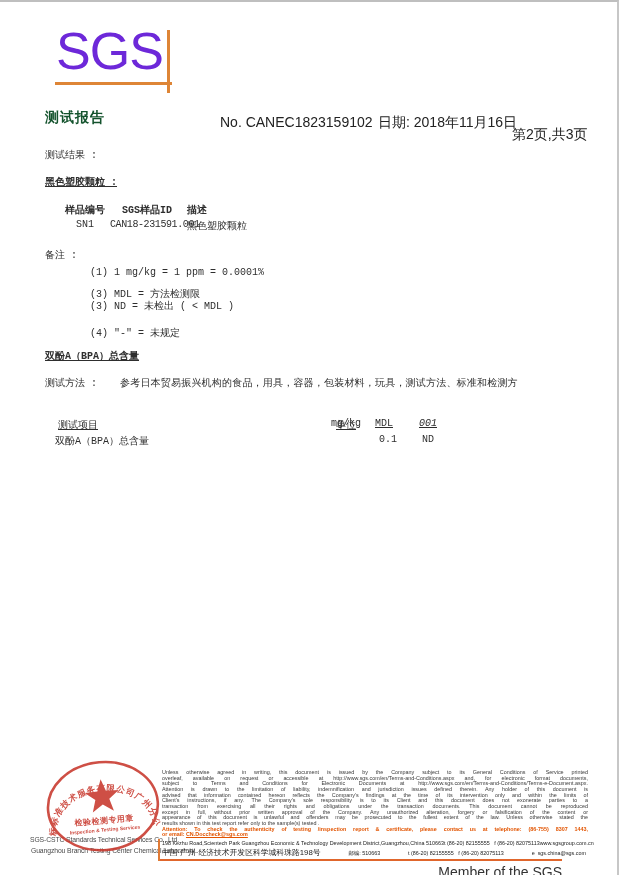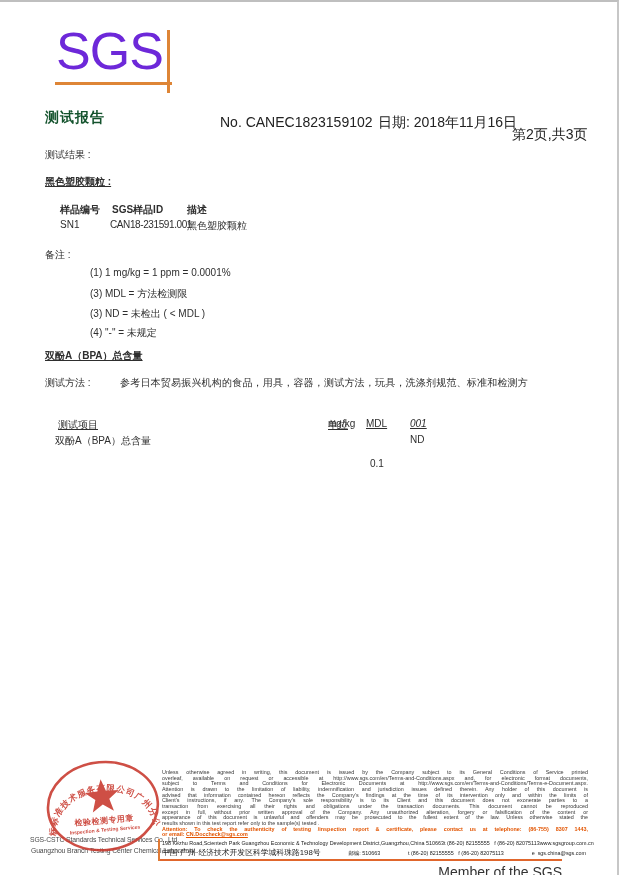--- a/index.html
+++ b/index.html
@@ -10,25 +10,25 @@
   }
   .abs{position:absolute;}
   
   .logo-text{font-size:52px;font-weight:400;color:#6d28d9;line-height:1;
     transform:scaleX(.8);transform-origin:left top;letter-spacing:-1px;}
   .logo-hline{background:#de8536;height:2.5px;}
   .logo-vline{background:#de8536;width:2.5px;}
   
   .title{font-size:14px;font-weight:700;letter-spacing:1px;color:#14532d;}
   .h-info{font-size:14px;color:#222;}
-  .body-txt{font-size:10px;color:#2e2e2e;white-space:nowrap;}
+  .body-txt{font-size:10px;color:#2e2e2e;white-space:nowrap;font-family:Liberation Mono, monospace;}
   .bold{font-weight:700;}
   .und{text-decoration:underline;}
   .ital{font-style:italic;}
-  .ctr{text-align:left;}
+  .ctr{text-align:center;}
   
   .fine{font-size:5.4px;line-height:5.67px;color:#3a3a3a;width:426px;}
   .just{text-align:justify;text-align-last:justify;}
   .red{color:#e25400;font-weight:700;}
   .addr-en{font-size:5.4px;color:#222;white-space:pre;}
   .addr-cn{font-size:7.8px;color:#1d1d1d;white-space:pre;}
   .addr-row{display:flex;justify-content:space-between;align-items:baseline;width:424px;}
   .foot-line{background:#e0662c;height:2px;}
   .foot-tick{background:#e07a35;width:1.5px;}
   .member{font-size:14px;color:#333;text-align:right;}
@@ -59,35 +59,35 @@
   <div class="abs body-txt bold ctr" style="left:112px;top:201px;width:70px;">SGS样品ID</div>
   <div class="abs body-txt bold" style="left:187px;top:201px;">描述</div>
 
   <div class="abs body-txt ctr" style="left:60px;top:217px;width:50px;">SN1</div>
   <div class="abs body-txt ctr" style="left:110px;top:217px;width:74px;letter-spacing:-.4px;">CAN18-231591.001</div>
   <div class="abs body-txt" style="left:187px;top:217px;">黑色塑胶颗粒</div>
 
   <div class="abs body-txt" style="left:45px;top:246px;">备注 :</div>
   <div class="abs body-txt" style="left:90px;top:265px;">(1) 1 mg/kg = 1 ppm = 0.0001%</div>
   <div class="abs body-txt" style="left:90px;top:285px;">(3) MDL = 方法检测限</div>
-  <div class="abs body-txt" style="left:90px;top:305px;">(3) ND = 未检出 ( &lt; MDL )</div>
+  <div class="abs body-txt" style="left:90px;top:297px;">(3) ND = 未检出 ( &lt; MDL )</div>
   <div class="abs body-txt" style="left:90px;top:324px;">(4) "-" = 未规定</div>
 
   <div class="abs body-txt bold und" style="left:45px;top:347px;">双酚A（BPA）总含量</div>
   <div class="abs body-txt" style="left:45px;top:374px;">测试方法 :</div>
-  <div class="abs body-txt" style="left:120px;top:374px;letter-spacing:.2px;">参考日本贸易振兴机构的食品，用具，容器，测试方法，玩具，洗涤剂规范、标准和检测方</div>
+  <div class="abs body-txt" style="left:120px;top:374px;letter-spacing:.2px;">参考日本贸易振兴机构的食品，用具，容器，包装材料，玩具，测试方法、标准和检测方</div>
 
   <div class="abs body-txt und" style="left:58px;top:416px;">测试项目</div>
   <div class="abs body-txt und ctr" style="left:328px;top:416px;width:36px;">单位</div>
   <div class="abs body-txt und ctr" style="left:366px;top:416px;width:36px;">MDL</div>
   <div class="abs body-txt und ital ctr" style="left:410px;top:416px;width:36px;">001</div>
 
   <div class="abs body-txt" style="left:55px;top:432px;">双酚A（BPA）总含量</div>
   <div class="abs body-txt ctr" style="left:328px;top:416px;width:36px;">mg/kg</div>
-  <div class="abs body-txt ctr" style="left:370px;top:432px;width:36px;margin-top:24px;">0.1</div>
+  <div class="abs body-txt ctr" style="left:370px;top:432px;width:36px;">0.1</div>
   <div class="abs body-txt ctr" style="left:410px;top:432px;width:36px;">ND</div>
 
   <div class="abs company" style="left:30px;top:834px;">SGS-CSTC Standards Technical Services Co., Ltd.</div>
   <div class="abs company" style="left:31px;top:845px;">Guangzhou Branch Testing Center Chemical Laboratory.</div>
 
   <svg class="abs stamp-svg" style="left:40px;top:755px;" width="128" height="100" viewBox="0 0 128 100">
     <defs>
       <path id="ringPath" d="M 14 72 A 49 38 0 1 1 112 72" fill="none"></path>
     </defs>
     <ellipse cx="63" cy="49" rx="55" ry="44" fill="none" stroke="#c8372c" stroke-width="2.6"></ellipse>

